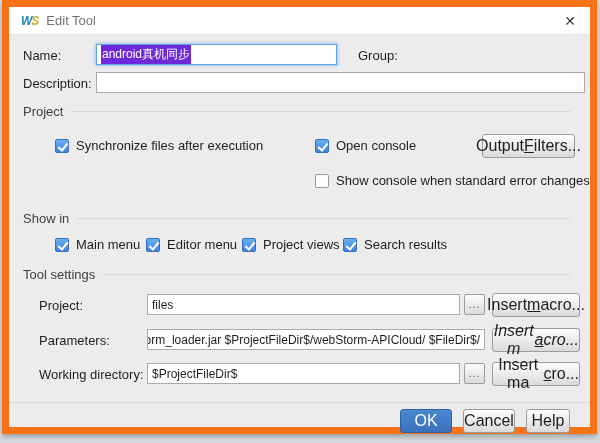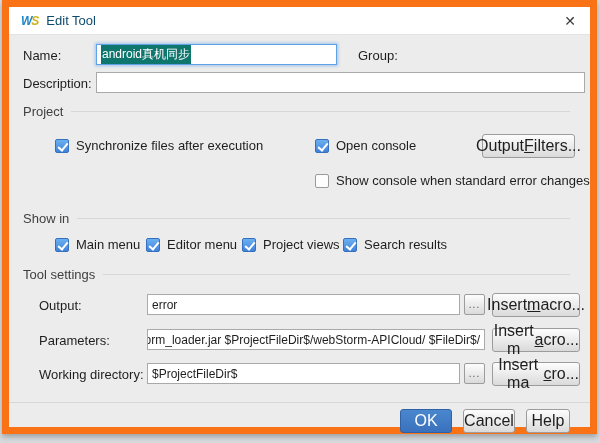--- a/index.html
+++ b/index.html
@@ -16,34 +16,34 @@
     box-shadow:0 3px 5px rgba(0,0,0,.25);
   }
   
   .titlebar {
     height:28px; background:#ffffff; border-bottom:1px solid #e3e3e3;
     display:flex; align-items:center; padding:0 10px 0 12px;
   }
   .logo { font-weight:bold; font-style:italic; font-size:12px; letter-spacing:-1px; margin-right:8px; }
   .logo .w { color:#2186c6; }
   .logo .s { color:#cdb31e; }
-  .win-title { font-size:13px; color:#0c4a6e; flex:1; }
+  .win-title { font-size:13px; color:#737373; flex:1; }
   .close-btn { font-size:14px; color:#3c3c3c; cursor:default; padding:0 4px; line-height:1; }
 
   label, .sec-title, .cb-label { font-size:13px; color:#1e1e1e; }
 
   .abs { position:absolute; }
 
   input[type=text], .textbox {
     border:1px solid #a9a9a9; background:#fff; height:21px;
     font-family:"Liberation Sans", sans-serif; font-size:12px; color:#1e1e1e;
     padding:0 4px; display:flex; align-items:center; white-space:nowrap; overflow:hidden;
   }
   .focused { border-color:#61a1e6; box-shadow:0 0 3px 1px rgba(97,161,230,.55); }
-  .selected-text { background:#0f766e; color:#fff; padding:1px 1px; }
+  .selected-text { background:#6d28d9; color:#fff; padding:1px 1px; }
 
   
   .combo {
     border:1px solid #9aa7b0; background:#fff; height:21px;
     display:flex; align-items:center; position:relative;
     font-size:12px; color:#1e1e1e; padding-left:6px;
   }
   .combo-arrow {
     position:absolute; right:0; top:0; width:19px; height:19px;
     background:linear-gradient(#6aa6e8,#3e7fd0);
@@ -155,38 +155,38 @@
   </div>
   <div class="cb abs" style="left:334px; top:230px;">
     <span class="cb-box checked"></span>
     <span class="cb-label">Search results</span>
   </div>
 
   <div class="sec abs" style="left:14px; top:260px; right:20px;">
     <span class="sec-title">Tool settings</span>
   </div>
 
-  <label class="abs" style="left:30px; top:291px;">Output:</label>
+  <label class="abs" style="left:30px; top:291px;">Project:</label>
   <div class="textbox abs" style="left:138px; top:287px; width:313px;">
-    <span>error</span>
+    <span>files</span>
   </div>
   <button class="btn browse-btn abs" style="left:455px; top:287px;">
     <span>...</span>
   </button>
   <button class="btn abs" style="left:483px; top:286px; width:88px;">
     <span>Insert </span>
       <span class="mn">m</span>
       <span>acro...</span>
   </button>
 
   <label class="abs" style="left:30px; top:326px;">Parameters:</label>
   <div class="textbox rtl-clip abs" style="left:138px; top:322px; width:338px;">
     <span>torm_loader.jar $ProjectFileDir$/webStorm-APICloud/ $FileDir$/</span>
   </div>
-  <button class="btn abs" style="left:483px; top:321px; width:88px;">
+  <button class="btn abs" style="left:483px; top:321px; width:88px;font-style:italic;">
     <span>Insert m</span>
       <span class="mn">a</span>
       <span>cro...</span>
   </button>
 
   <label class="abs" style="left:30px; top:360px;">Working directory:</label>
   <div class="textbox abs" style="left:138px; top:356px; width:313px;">
     <span>$ProjectFileDir$</span>
   </div>
   <button class="btn browse-btn abs" style="left:455px; top:356px;">

